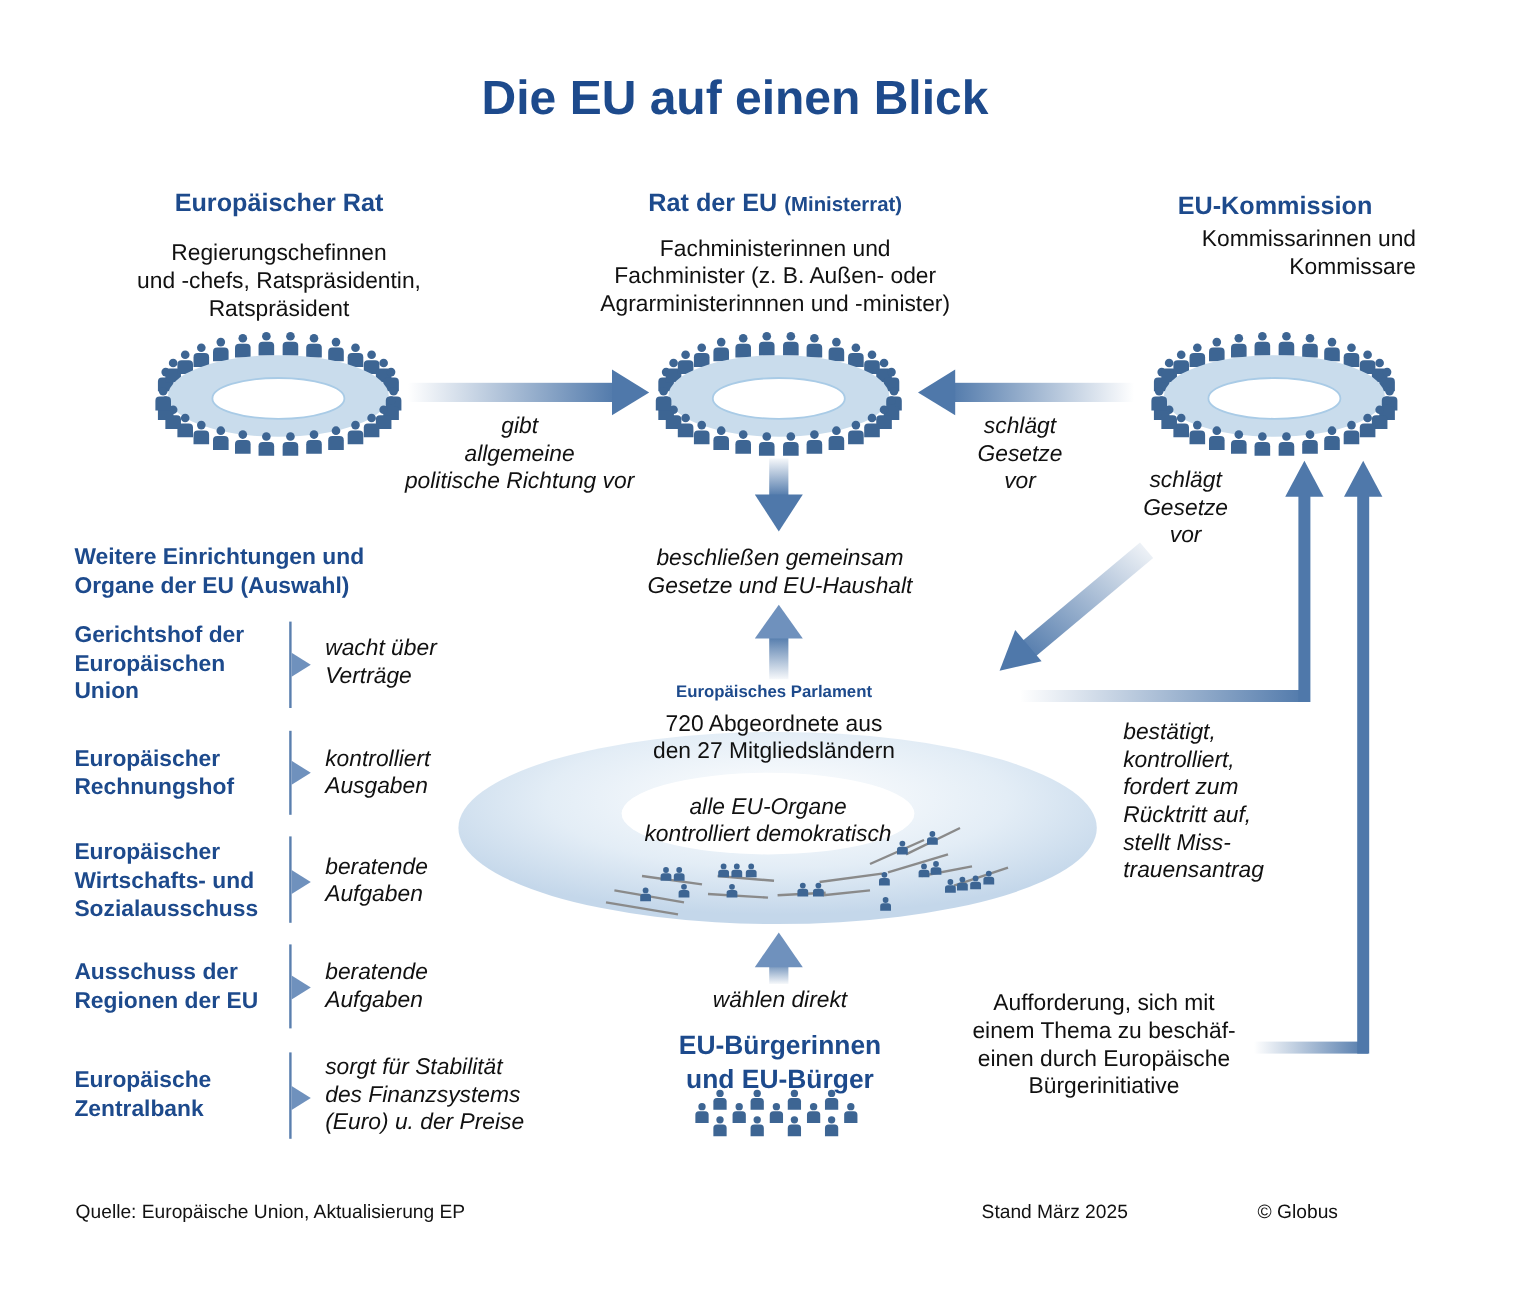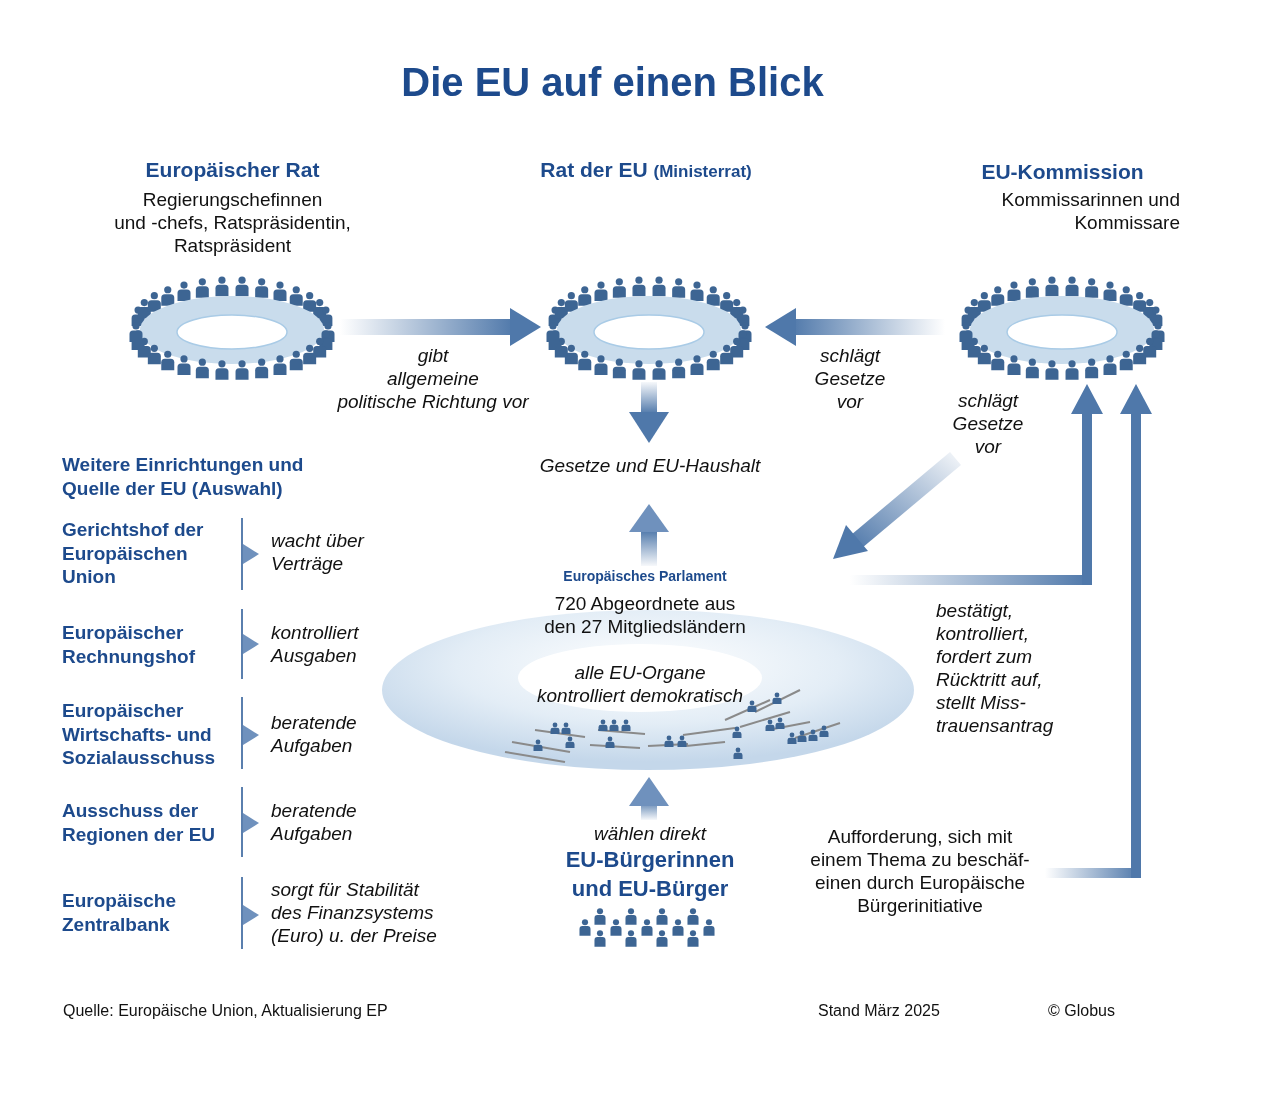--- a/index.html
+++ b/index.html
@@ -10,21 +10,21 @@
   .org-title { font-weight:bold; color:#1d4a8c; font-size:21px; text-align:center; }
   .org-title small { font-size:17px; }
   .org-desc { font-size:19px; text-align:center; line-height:23px; color:#111; }
   .it { font-style:italic; font-size:19px; line-height:23px; color:#111; text-align:center; }
   .it-left { font-style:italic; font-size:19px; line-height:23px; color:#111; text-align:left; }
   .side-head { font-weight:bold; color:#1d4a8c; font-size:19px; line-height:24px; }
   .inst-name { font-weight:bold; color:#1d4a8c; font-size:19px; line-height:23.5px; }
   .vbar { width:2px; background:#5a7fae; }
   .tri { width:0; height:0; border-top:10px solid transparent; border-bottom:10px solid transparent; border-left:16px solid #6f91bd; }
   .footer { font-size:16px; color:#111; top:1002px; }
-  .citizens-title { font-weight:bold; color:#1d4a8c; font-size:22px; line-height:29px; text-align:center; }
+  .citizens-title { font-weight:bold; color:#1d4a8c; font-size:22px; line-height:29px; text-align:center;margin-top:11px; }
   svg { overflow:visible; }
 </style>
 </head>
 <body>
 
 <svg class="abs" style="left:0;top:0" width="1280" height="1097">
   <defs>
     <linearGradient id="gRight" x1="0" x2="1" y1="0" y2="0">
       <stop offset="0" stop-color="#4f78aa" stop-opacity="0"></stop>
       <stop offset="1" stop-color="#4f78aa" stop-opacity="1"></stop>
@@ -261,31 +261,36 @@
       <use href="#person" x="631" y="940" transform="translate(94.64999999999999,141) scale(0.85)"></use>
       <use href="#person" x="662" y="940" transform="translate(99.3,141) scale(0.85)"></use>
       <use href="#person" x="693" y="940" transform="translate(103.95,141) scale(0.85)"></use>
     </g>
 </svg>
 
 <div class="abs title">Die EU auf einen Blick</div>
 
 <div class="abs" style="left:80px;top:158px;width:305px;">
   <div class="org-title">Europäischer Rat</div>
-  <div class="org-desc" style="margin-top:6px;">
+  <div class="org-desc" style="margin-top:18px;">
     <div>Regierungschefinnen</div>
     <div>und -chefs, Ratspräsidentin,</div>
     <div>Ratspräsident</div>
   </div>
 </div>
 
 <div class="abs" style="left:470px;top:158px;width:352px;">
   <div class="org-title">
     <span>Rat der EU</span>
     <small>(Ministerrat)</small>
+  </div>
+  <div class="org-desc" style="margin-top:14px;">
+    <div>Fachministerinnen und</div>
+    <div>Fachminister (z. B. Außen- oder</div>
+    <div>Agrarministerinnnen und -minister)</div>
   </div>
 </div>
 
 <div class="abs" style="left:945px;top:160px;width:235px;">
   <div class="org-title">EU-Kommission</div>
   <div class="org-desc" style="margin-top:4px;text-align:right;">
     <div>Kommissarinnen und</div>
     <div>Kommissare</div>
   </div>
 </div>
@@ -299,20 +304,21 @@
   <div>schlägt</div>
   <div>Gesetze</div>
   <div>vor</div>
 </div>
 <div class="abs it" style="left:928px;top:389px;width:120px;">
   <div>schlägt</div>
   <div>Gesetze</div>
   <div>vor</div>
 </div>
 <div class="abs it" style="left:500px;top:454px;width:300px;">
+  <div>beschließen gemeinsam</div>
   <div>Gesetze und EU-Haushalt</div>
 </div>
 
 <div class="abs" style="left:470px;top:568px;width:350px;">
   <div class="org-title" style="font-size:14px;">Europäisches Parlament</div>
   <div class="org-desc" style="margin-top:8px;">
     <div>720 Abgeordnete aus</div>
     <div>den 27 Mitgliedsländern</div>
   </div>
 </div>
@@ -338,21 +344,21 @@
 
 <div class="abs org-desc" style="left:780px;top:825px;width:280px;">
   <div>Aufforderung, sich mit</div>
   <div>einem Thema zu beschäf-</div>
   <div>einen durch Europäische</div>
   <div>Bürgerinitiative</div>
 </div>
 
 <div class="abs side-head" style="left:62px;top:453px;width:320px;">
   <div>Weitere Einrichtungen und</div>
-  <div>Quelle der EU (Auswahl)</div>
+  <div>Organe der EU (Auswahl)</div>
 </div>
 
 <div class="abs" style="left:62px;top:518px;">
   <div class="abs inst-name" style="left:0;top:0;width:175px;">
     <div>Gerichtshof der</div>
     <div>Europäischen</div>
     <div>Union</div>
   </div>
   <div class="abs vbar" style="left:179px;top:0;height:72px;"></div>
   <div class="abs tri" style="left:181px;top:26px;"></div>

